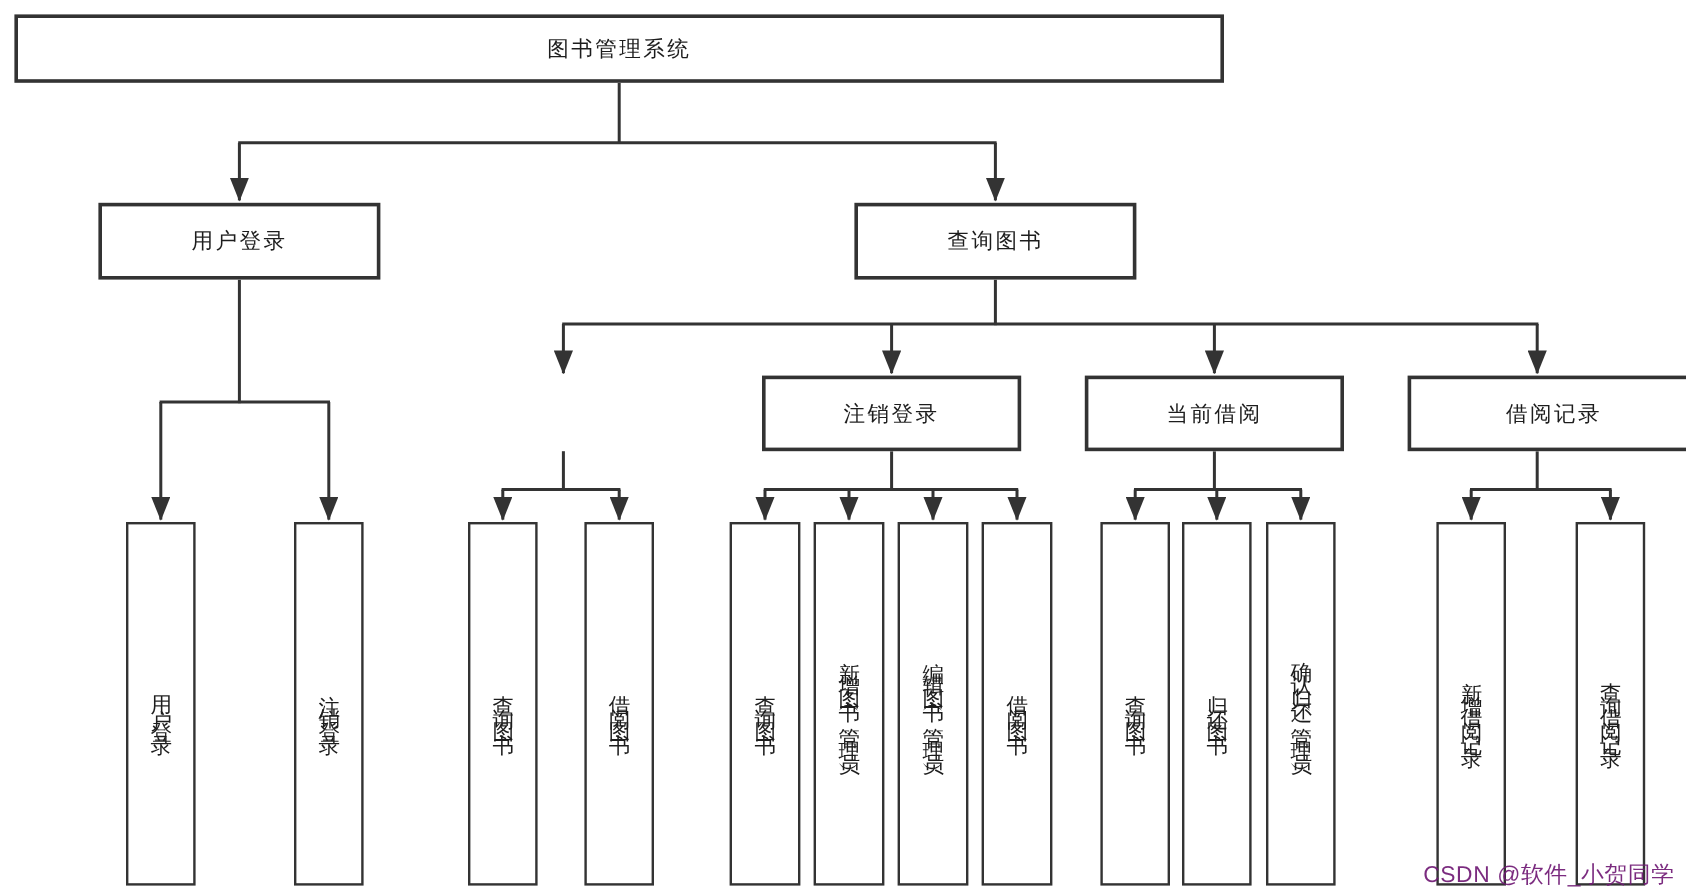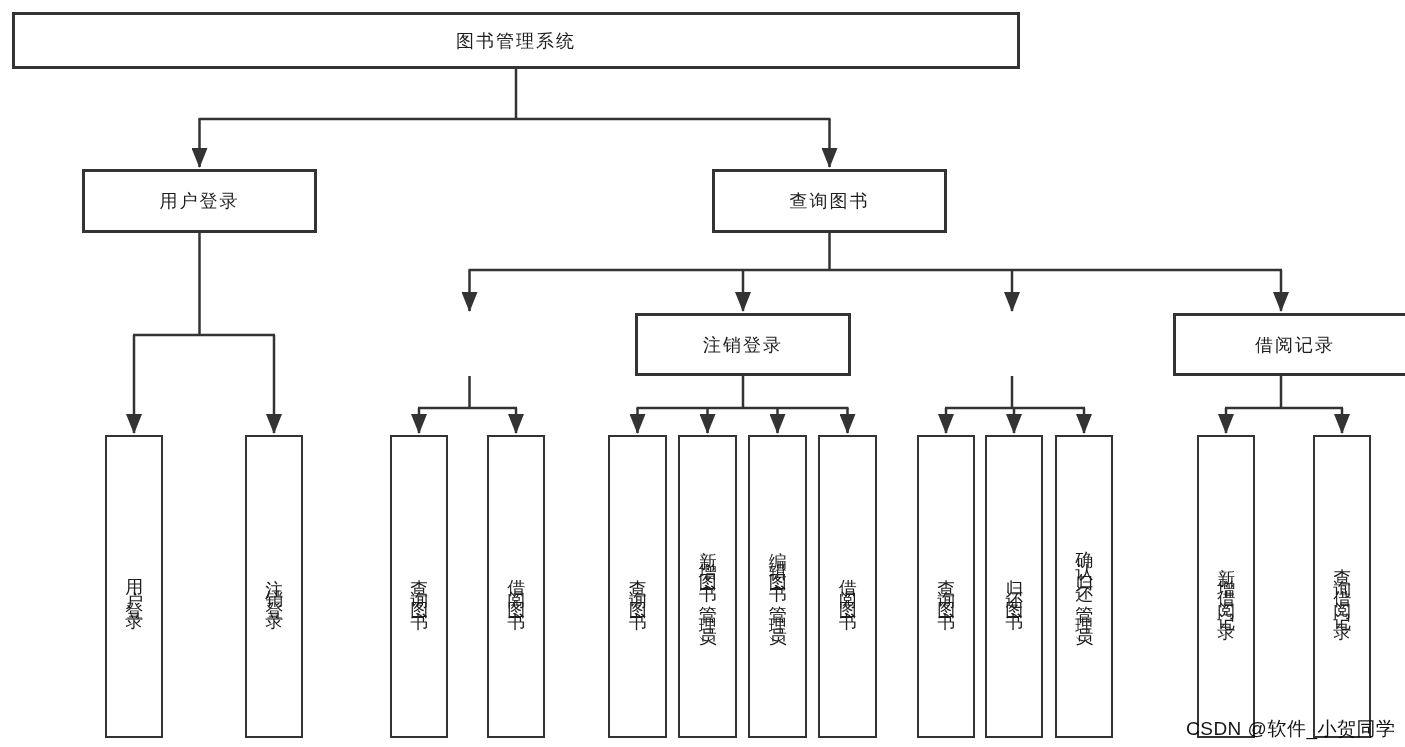--- a/index.html
+++ b/index.html
@@ -17,21 +17,21 @@
   .node.leaf{border-width:2.5px;}
   .node.h .label{
     font-size:18px;letter-spacing:2px;color:#1d1d1d;white-space:nowrap;
   }
   .node.v .label{
     writing-mode:vertical-rl;text-orientation:upright;
     font-size:18px;letter-spacing:11px;line-height:1.15;color:#1d1d1d;
   }
   .watermark{
     position:absolute;left:1186px;top:716px;z-index:3;
-    font-size:19px;color:#000000;opacity:.92;letter-spacing:.5px;white-space:nowrap;
+    font-size:19px;color:#701a75;opacity:.92;letter-spacing:.5px;white-space:nowrap;
   }
 </style>
 </head>
 <body>
 
 <div class="canvas">
 
   <svg class="connectors" width="1405" height="747" viewBox="0 0 1405 747" stroke="#333333" stroke-width="2.5" fill="none">
     <defs>
       <marker id="arrow" markerUnits="userSpaceOnUse" markerWidth="20" markerHeight="16" viewBox="0 0 20 16" refX="19" refY="8" orient="auto">
@@ -101,20 +101,23 @@
   <div class="node h" style="left:82px;top:169px;width:235px;height:64px">
     <span class="label">用户登录</span>
   </div>
   <div class="node h" style="left:712px;top:169px;width:235px;height:64px">
     <span class="label">查询图书</span>
   </div>
 
   <div class="node h" style="left:635px;top:313px;width:216px;height:63px">
     <span class="label">注销登录</span>
   </div>
+  <div class="node h" style="left:904px;top:313px;width:216px;height:63px">
+    <span class="label">当前借阅</span>
+  </div>
   <div class="node h" style="left:1173px;top:313px;width:244px;height:63px">
     <span class="label">借阅记录</span>
   </div>
 
   <div class="node v leaf" style="left:105px;top:435px;width:58px;height:303px">
     <span class="label">用户登录</span>
   </div>
   <div class="node v leaf" style="left:245px;top:435px;width:58px;height:303px">
     <span class="label">注销登录</span>
   </div>

